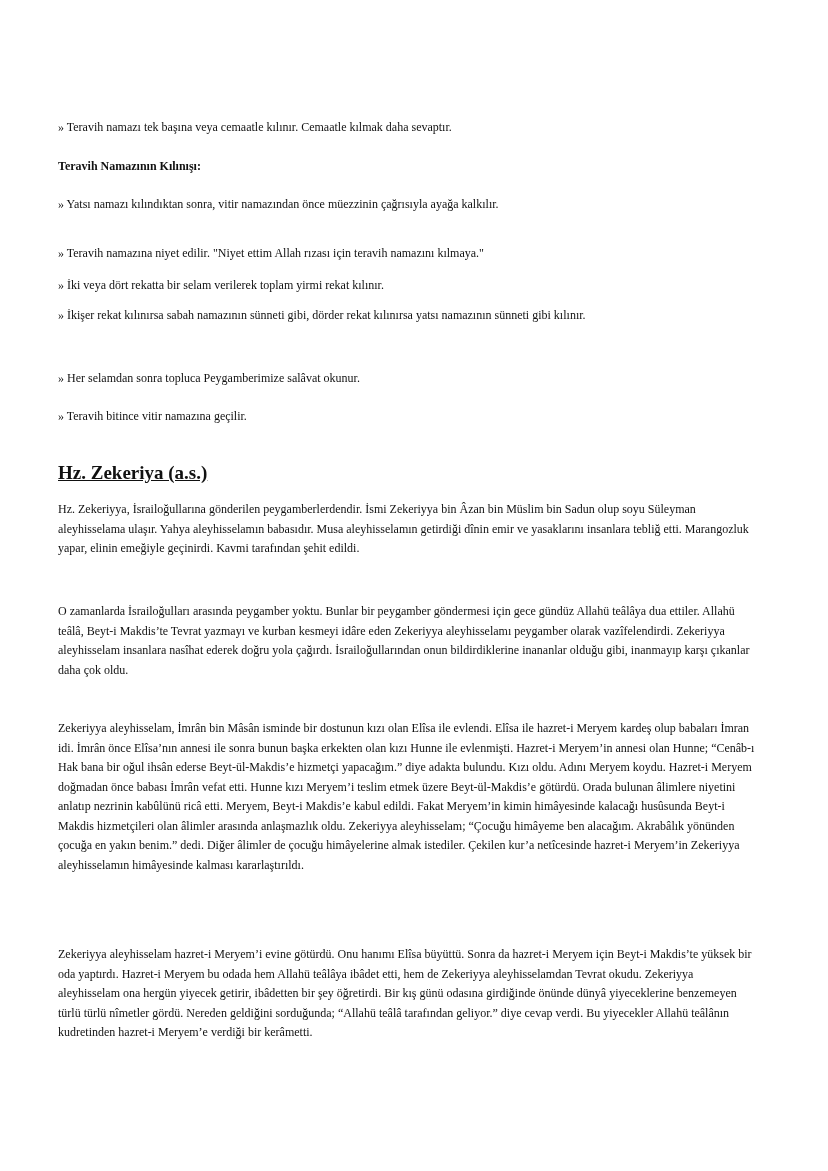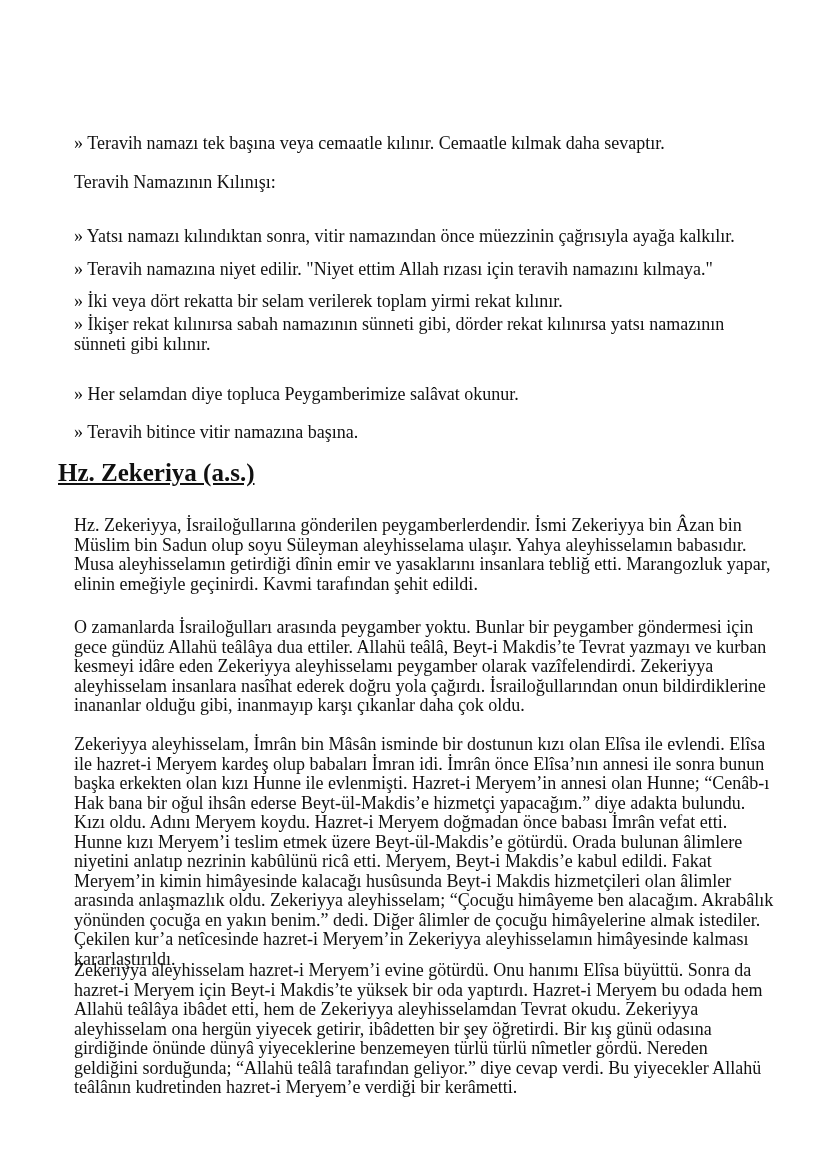--- a/index.html
+++ b/index.html
@@ -1,34 +1,34 @@
 <!DOCTYPE html>
 <html><head>
 <meta charset="utf-8">
 <style>
   html, body { margin: 0; padding: 0; background: #ffffff; }
   body { width: 828px; height: 1171px; position: relative; overflow: hidden;
          font-family: "Liberation Serif", "DejaVu Serif", serif; color: #111; }
   .page { position: absolute; left: 58px; top: 0; width: 700px; }
-  .p { position: absolute; left: 0; width: 700px; font-size: 18px; line-height: 19.5px; margin: 16px; white-space: normal; }
-  .b { font-weight: normal; }
-  .h2 { position: absolute; left: 0; font-size: 25px; font-weight: bold; text-decoration: underline; margin: 0; line-height: 22px; }
+  .p { position: absolute; left: 0; width: 700px; font-size: 12px; line-height: 19.5px; margin: 0; white-space: normal; }
+  .b { font-weight: bold; }
+  .h2 { position: absolute; left: 0; font-size: 19px; font-weight: bold; text-decoration: underline; margin: 0; line-height: 22px; }
 </style>
 </head>
 <body>
 
 <div class="page">
   <p class="p" style="top:118px">» Teravih namazı tek başına veya cemaatle kılınır. Cemaatle kılmak daha sevaptır.</p>
   <p class="p b" style="top:157px">Teravih Namazının Kılınışı:</p>
-  <p class="p" style="top:211px">» Yatsı namazı kılındıktan sonra, vitir namazından önce müezzinin çağrısıyla ayağa kalkılır.</p>
+  <p class="p" style="top:195px">» Yatsı namazı kılındıktan sonra, vitir namazından önce müezzinin çağrısıyla ayağa kalkılır.</p>
   <p class="p" style="top:244px">» Teravih namazına niyet edilir. "Niyet ettim Allah rızası için teravih namazını kılmaya."</p>
   <p class="p" style="top:276px">» İki veya dört rekatta bir selam verilerek toplam yirmi rekat kılınır.</p>
-  <p class="p" style="top:299px">» İkişer rekat kılınırsa sabah namazının sünneti gibi, dörder rekat kılınırsa yatsı namazının sünneti gibi kılınır.</p>
-  <p class="p" style="top:369px">» Her selamdan diye topluca Peygamberimize salâvat okunur.</p>
-  <p class="p" style="top:407px">» Teravih bitince vitir namazına başına.</p>
+  <p class="p" style="top:306px">» İkişer rekat kılınırsa sabah namazının sünneti gibi, dörder rekat kılınırsa yatsı namazının sünneti gibi kılınır.</p>
+  <p class="p" style="top:369px">» Her selamdan sonra topluca Peygamberimize salâvat okunur.</p>
+  <p class="p" style="top:407px">» Teravih bitince vitir namazına geçilir.</p>
 
   <h2 class="h2" style="top:462px">Hz. Zekeriya (a.s.)</h2>
 
   <p class="p" style="top:500px">Hz. Zekeriyya, İsrailoğullarına gönderilen peygamberlerdendir. İsmi Zekeriyya bin Âzan bin Müslim bin Sadun olup soyu Süleyman aleyhisselama ulaşır. Yahya aleyhisselamın babasıdır. Musa aleyhisselamın getirdiği dînin emir ve yasaklarını insanlara tebliğ etti. Marangozluk yapar, elinin emeğiyle geçinirdi. Kavmi tarafından şehit edildi.</p>
   <p class="p" style="top:602px">O zamanlarda İsrailoğulları arasında peygamber yoktu. Bunlar bir peygamber göndermesi için gece gündüz Allahü teâlâya dua ettiler. Allahü teâlâ, Beyt-i Makdis’te Tevrat yazmayı ve kurban kesmeyi idâre eden Zekeriyya aleyhisselamı peygamber olarak vazîfelendirdi. Zekeriyya aleyhisselam insanlara nasîhat ederek doğru yola çağırdı. İsrailoğullarından onun bildirdiklerine inananlar olduğu gibi, inanmayıp karşı çıkanlar daha çok oldu.</p>
   <p class="p" style="top:719px">Zekeriyya aleyhisselam, İmrân bin Mâsân isminde bir dostunun kızı olan Elîsa ile evlendi. Elîsa ile hazret-i Meryem kardeş olup babaları İmran idi. İmrân önce Elîsa’nın annesi ile sonra bunun başka erkekten olan kızı Hunne ile evlenmişti. Hazret-i Meryem’in annesi olan Hunne; “Cenâb-ı Hak bana bir oğul ihsân ederse Beyt-ül-Makdis’e hizmetçi yapacağım.” diye adakta bulundu. Kızı oldu. Adını Meryem koydu. Hazret-i Meryem doğmadan önce babası İmrân vefat etti. Hunne kızı Meryem’i teslim etmek üzere Beyt-ül-Makdis’e götürdü. Orada bulunan âlimlere niyetini anlatıp nezrinin kabûlünü ricâ etti. Meryem, Beyt-i Makdis’e kabul edildi. Fakat Meryem’in kimin himâyesinde kalacağı husûsunda Beyt-i Makdis hizmetçileri olan âlimler arasında anlaşmazlık oldu. Zekeriyya aleyhisselam; “Çocuğu himâyeme ben alacağım. Akrabâlık yönünden çocuğa en yakın benim.” dedi. Diğer âlimler de çocuğu himâyelerine almak istediler. Çekilen kur’a netîcesinde hazret-i Meryem’in Zekeriyya aleyhisselamın himâyesinde kalması kararlaştırıldı.</p>
   <p class="p" style="top:945px">Zekeriyya aleyhisselam hazret-i Meryem’i evine götürdü. Onu hanımı Elîsa büyüttü. Sonra da hazret-i Meryem için Beyt-i Makdis’te yüksek bir oda yaptırdı. Hazret-i Meryem bu odada hem Allahü teâlâya ibâdet etti, hem de Zekeriyya aleyhisselamdan Tevrat okudu. Zekeriyya aleyhisselam ona hergün yiyecek getirir, ibâdetten bir şey öğretirdi. Bir kış günü odasına girdiğinde önünde dünyâ yiyeceklerine benzemeyen türlü türlü nîmetler gördü. Nereden geldiğini sorduğunda; “Allahü teâlâ tarafından geliyor.” diye cevap verdi. Bu yiyecekler Allahü teâlânın kudretinden hazret-i Meryem’e verdiği bir kerâmetti.</p>
 </div>
 
 </body></html>

